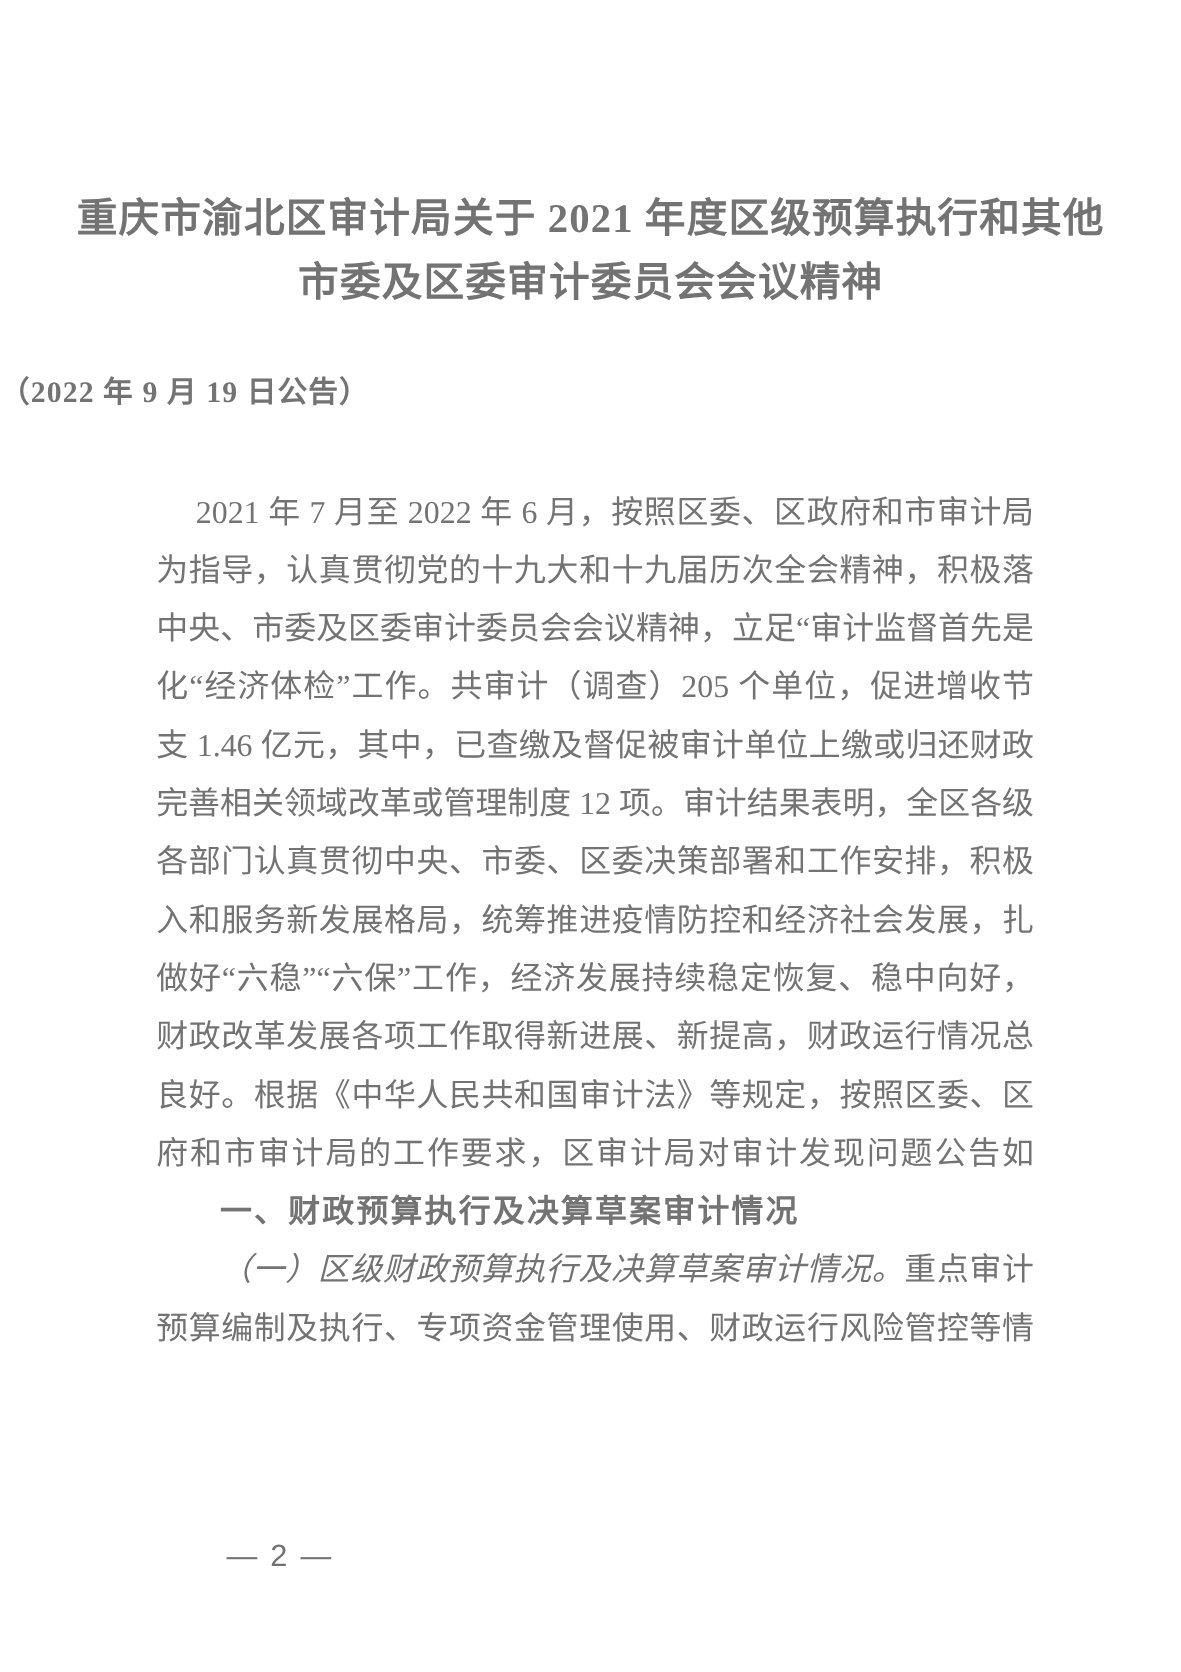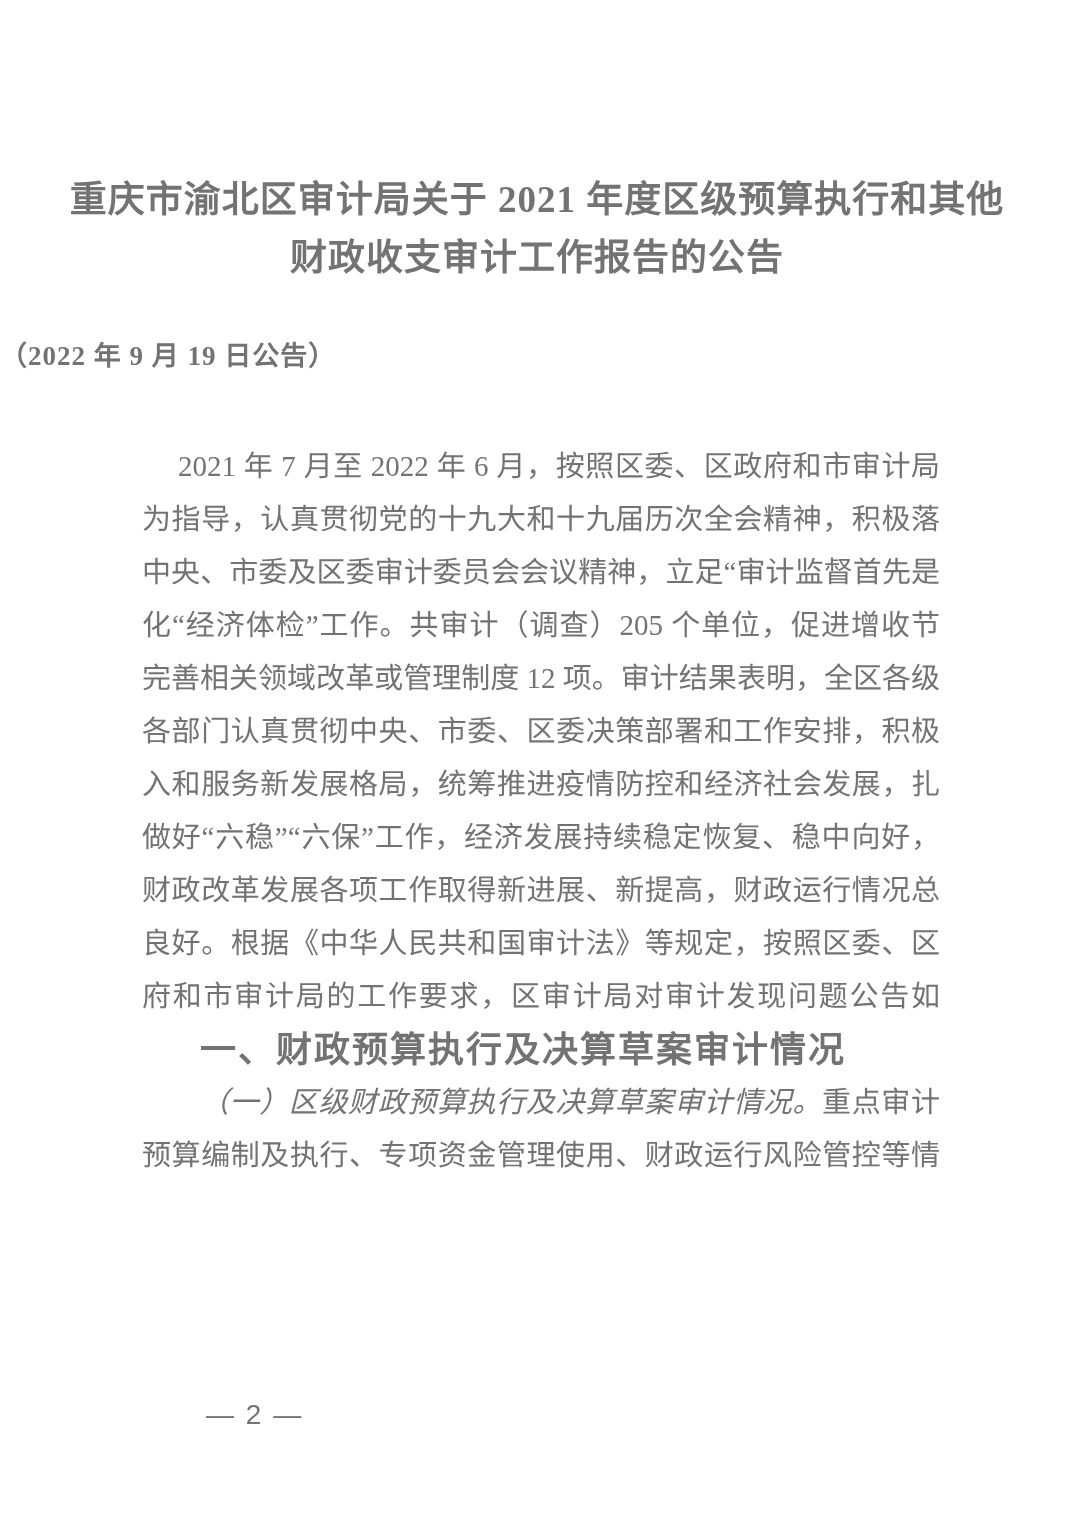--- a/index.html
+++ b/index.html
@@ -59,21 +59,21 @@
   }
   .line.indent2 {
     text-indent: 58px;
   }
   .heading {
     line-height: 53px;
     height: 53px;
     overflow: hidden;
     font-family: "Liberation Sans", "DejaVu Sans", sans-serif;
     font-weight: 700;
-    font-size: 36px;
+    font-size: 29px;
     text-indent: 58px;
     text-align: left;
     letter-spacing: 2px;
   }
   .kai {
     font-style: italic;
   }
   .page-num {
     position: absolute;
     top: 1398px;
@@ -84,32 +84,33 @@
     font-family: "Liberation Sans", sans-serif;
   }
 </style>
 </head>
 <body>
 
 <div class="page">
 
   <div class="title-block">
     <div>重庆市渝北区审计局关于 2021 年度区级预算执行和其他</div>
-    <div>财政收支审计工作报告的公告</div>
+    <div>市委及区委审计委员会会议精神</div>
   </div>
 
   <div class="date-line">（2022 年 9 月 19 日公告）</div>
 
   <div class="doc-body">
 
     <div>
         <div class="line first">2021 年 7 月至 2022 年 6 月，按照区委、区政府和市审计局</div>
         <div class="line">为指导，认真贯彻党的十九大和十九届历次全会精神，积极落实</div>
         <div class="line">中央、市委及区委审计委员会会议精神，立足“审计监督首先是</div>
         <div class="line">化“经济体检”工作。共审计（调查）205 个单位，促进增收节</div>
+        <div class="line">支 1.46 亿元，其中，已查缴及督促被审计单位上缴或归还财政</div>
         <div class="line">完善相关领域改革或管理制度 12 项。审计结果表明，全区各级</div>
         <div class="line">各部门认真贯彻中央、市委、区委决策部署和工作安排，积极融</div>
         <div class="line">入和服务新发展格局，统筹推进疫情防控和经济社会发展，扎实</div>
         <div class="line">做好“六稳”“六保”工作，经济发展持续稳定恢复、稳中向好，</div>
         <div class="line">财政改革发展各项工作取得新进展、新提高，财政运行情况总体</div>
         <div class="line">良好。根据《中华人民共和国审计法》等规定，按照区委、区政</div>
         <div class="line">府和市审计局的工作要求，区审计局对审计发现问题公告如下：</div>
       </div>
 
     <div class="heading">一、财政预算执行及决算草案审计情况</div>

